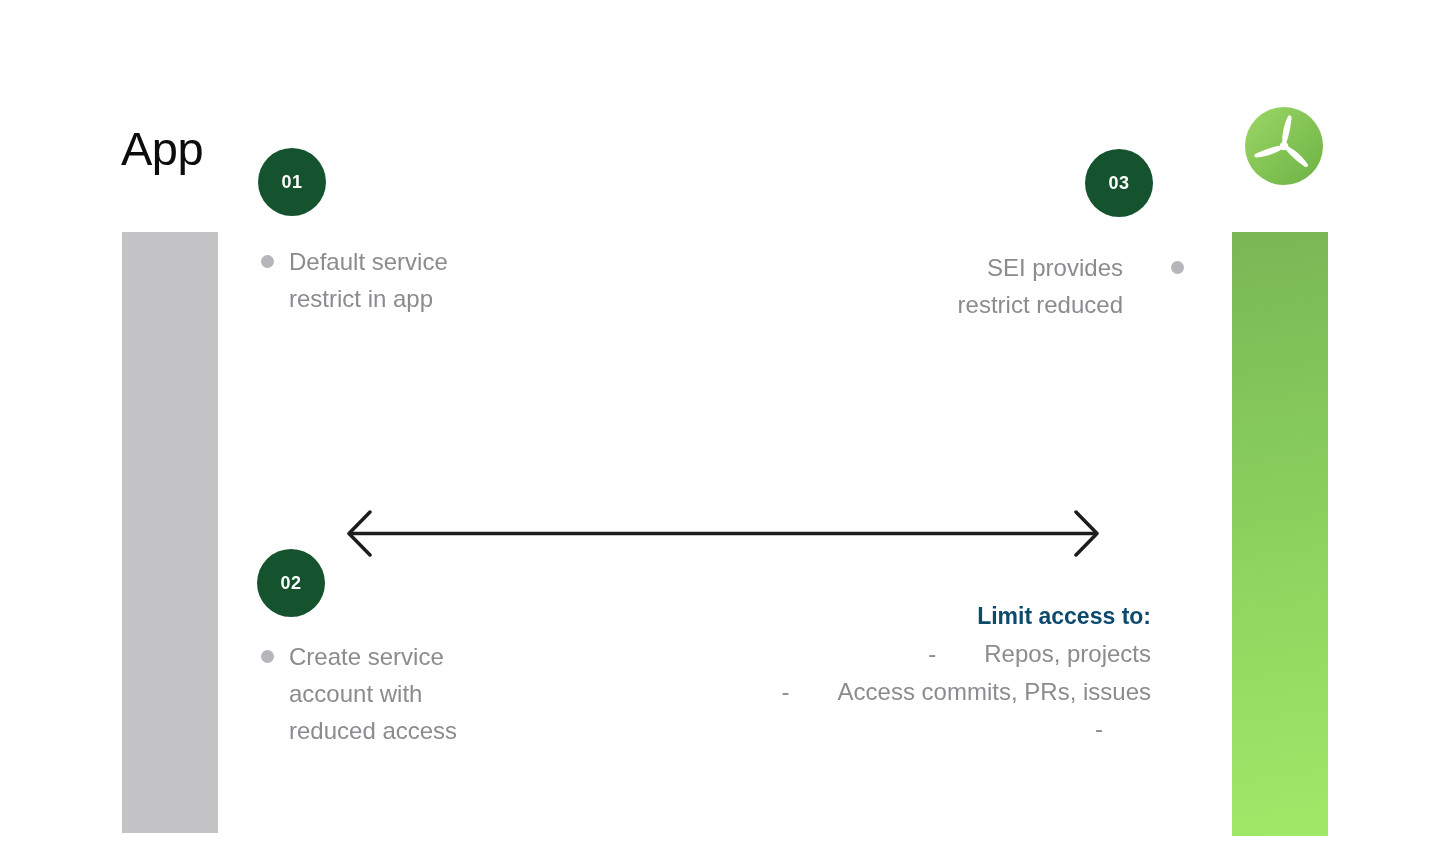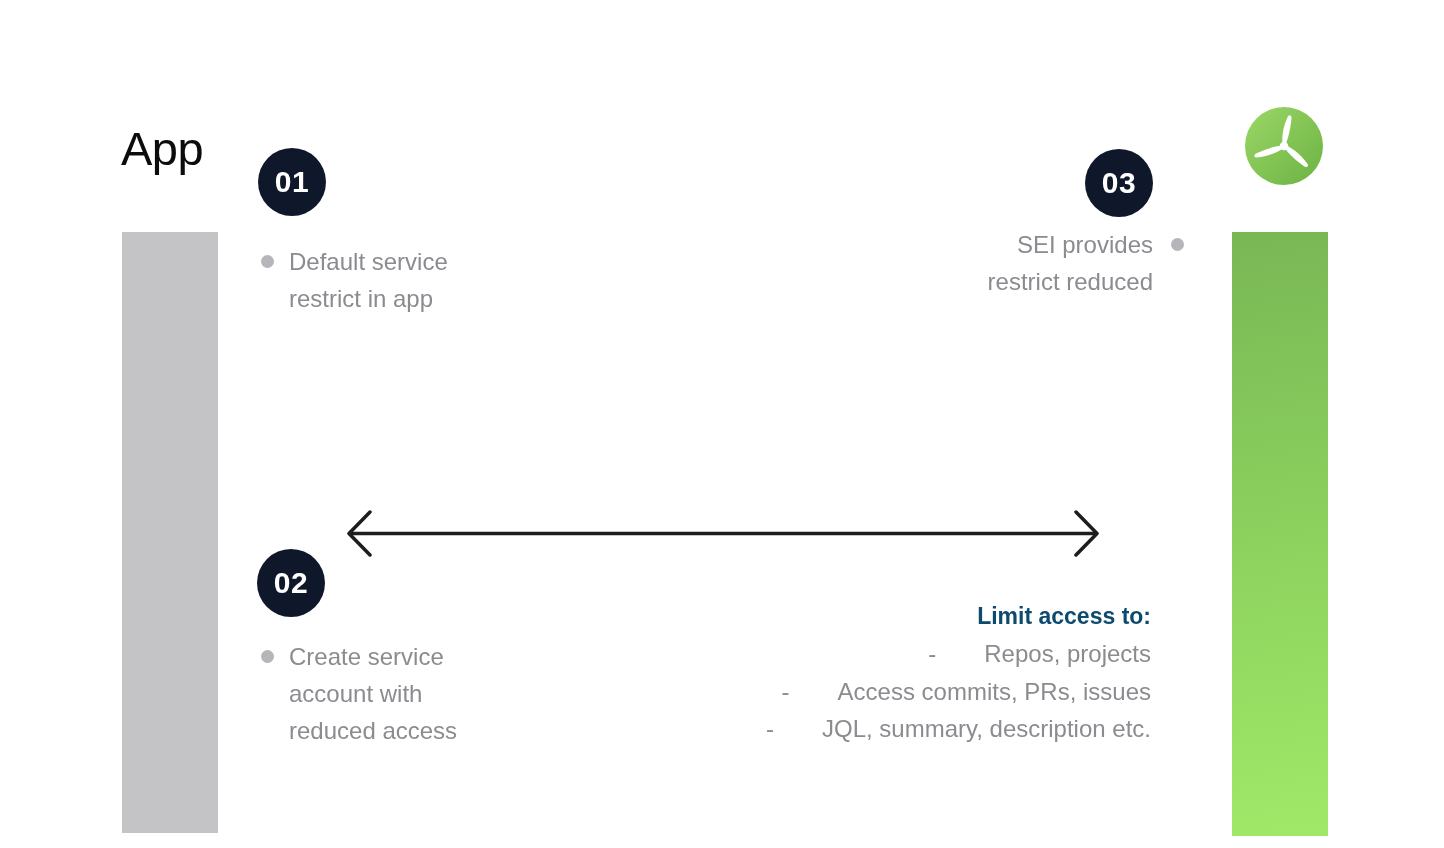--- a/index.html
+++ b/index.html
@@ -45,23 +45,23 @@
     left: 1245px;
     top: 107px;
     width: 78px;
     height: 78px;
   }
   .num-badge {
     position: absolute;
     width: 68px;
     height: 68px;
     border-radius: 50%;
-    background: #0f172a;
+    background: #14532d;
     color: #ffffff;
-    font-size: 30px;
+    font-size: 18px;
     font-weight: bold;
     letter-spacing: 0.5px;
     display: flex;
     align-items: center;
     justify-content: center;
   }
   .badge-01 { left: 258px; top: 148px; }
   .badge-02 { left: 257px; top: 549px; }
   .badge-03 { left: 1085px; top: 149px; }
 
@@ -80,21 +80,21 @@
   }
   .step-text {
     font-size: 24px;
     line-height: 37px;
     color: #8b8b90;
   }
   .step-1 { left: 261px; top: 243px; }
   .step-1 .bullet { margin-right: 15px; }
   .step-2 { left: 261px; top: 638px; justify-content: space-between; }
   .step-2 .bullet { margin-right: 15px; }
-  .step-3 { right: 260px; top: 226px; }
+  .step-3 { right: 260px; top: 249px; gap: 30px; }
   .step-3 .step-text { text-align: right; }
   .step-3 .bullet { margin-left: 18px; }
 
   .arrow {
     position: absolute;
     left: 346px;
     top: 510px;
     width: 754px;
     height: 47px;
   }
@@ -200,17 +200,16 @@
     <div class="limit-item">
       <span class="dash">-</span>
       <span>Repos, projects</span>
     </div>
     <div class="limit-item">
       <span class="dash">-</span>
       <span>Access commits, PRs, issues</span>
     </div>
     <div class="limit-item">
       <span class="dash">-</span>
-      <span>JQL, summary, description etc.</span>
     </div>
   </div>
 
 </div>
 
 </body></html>

